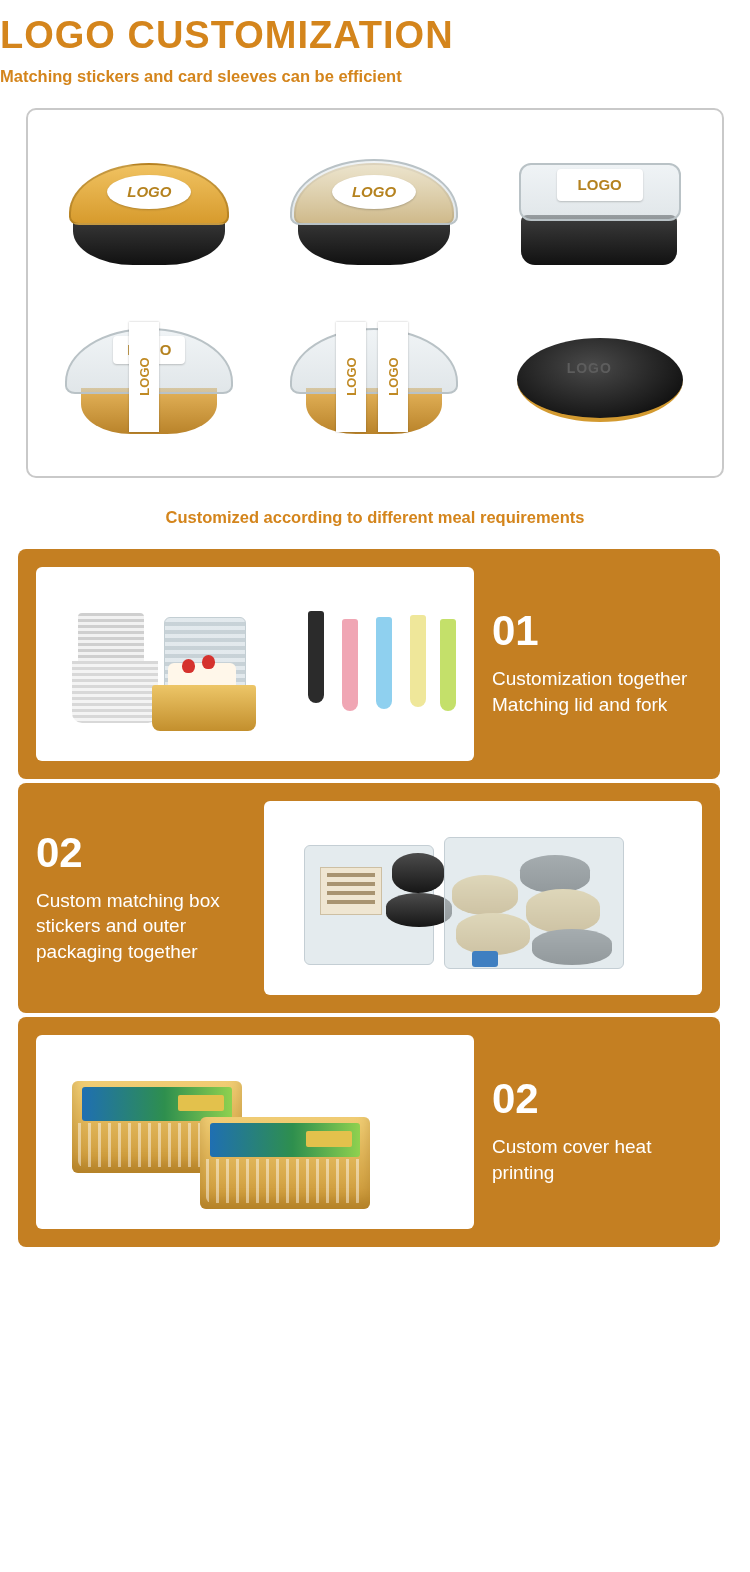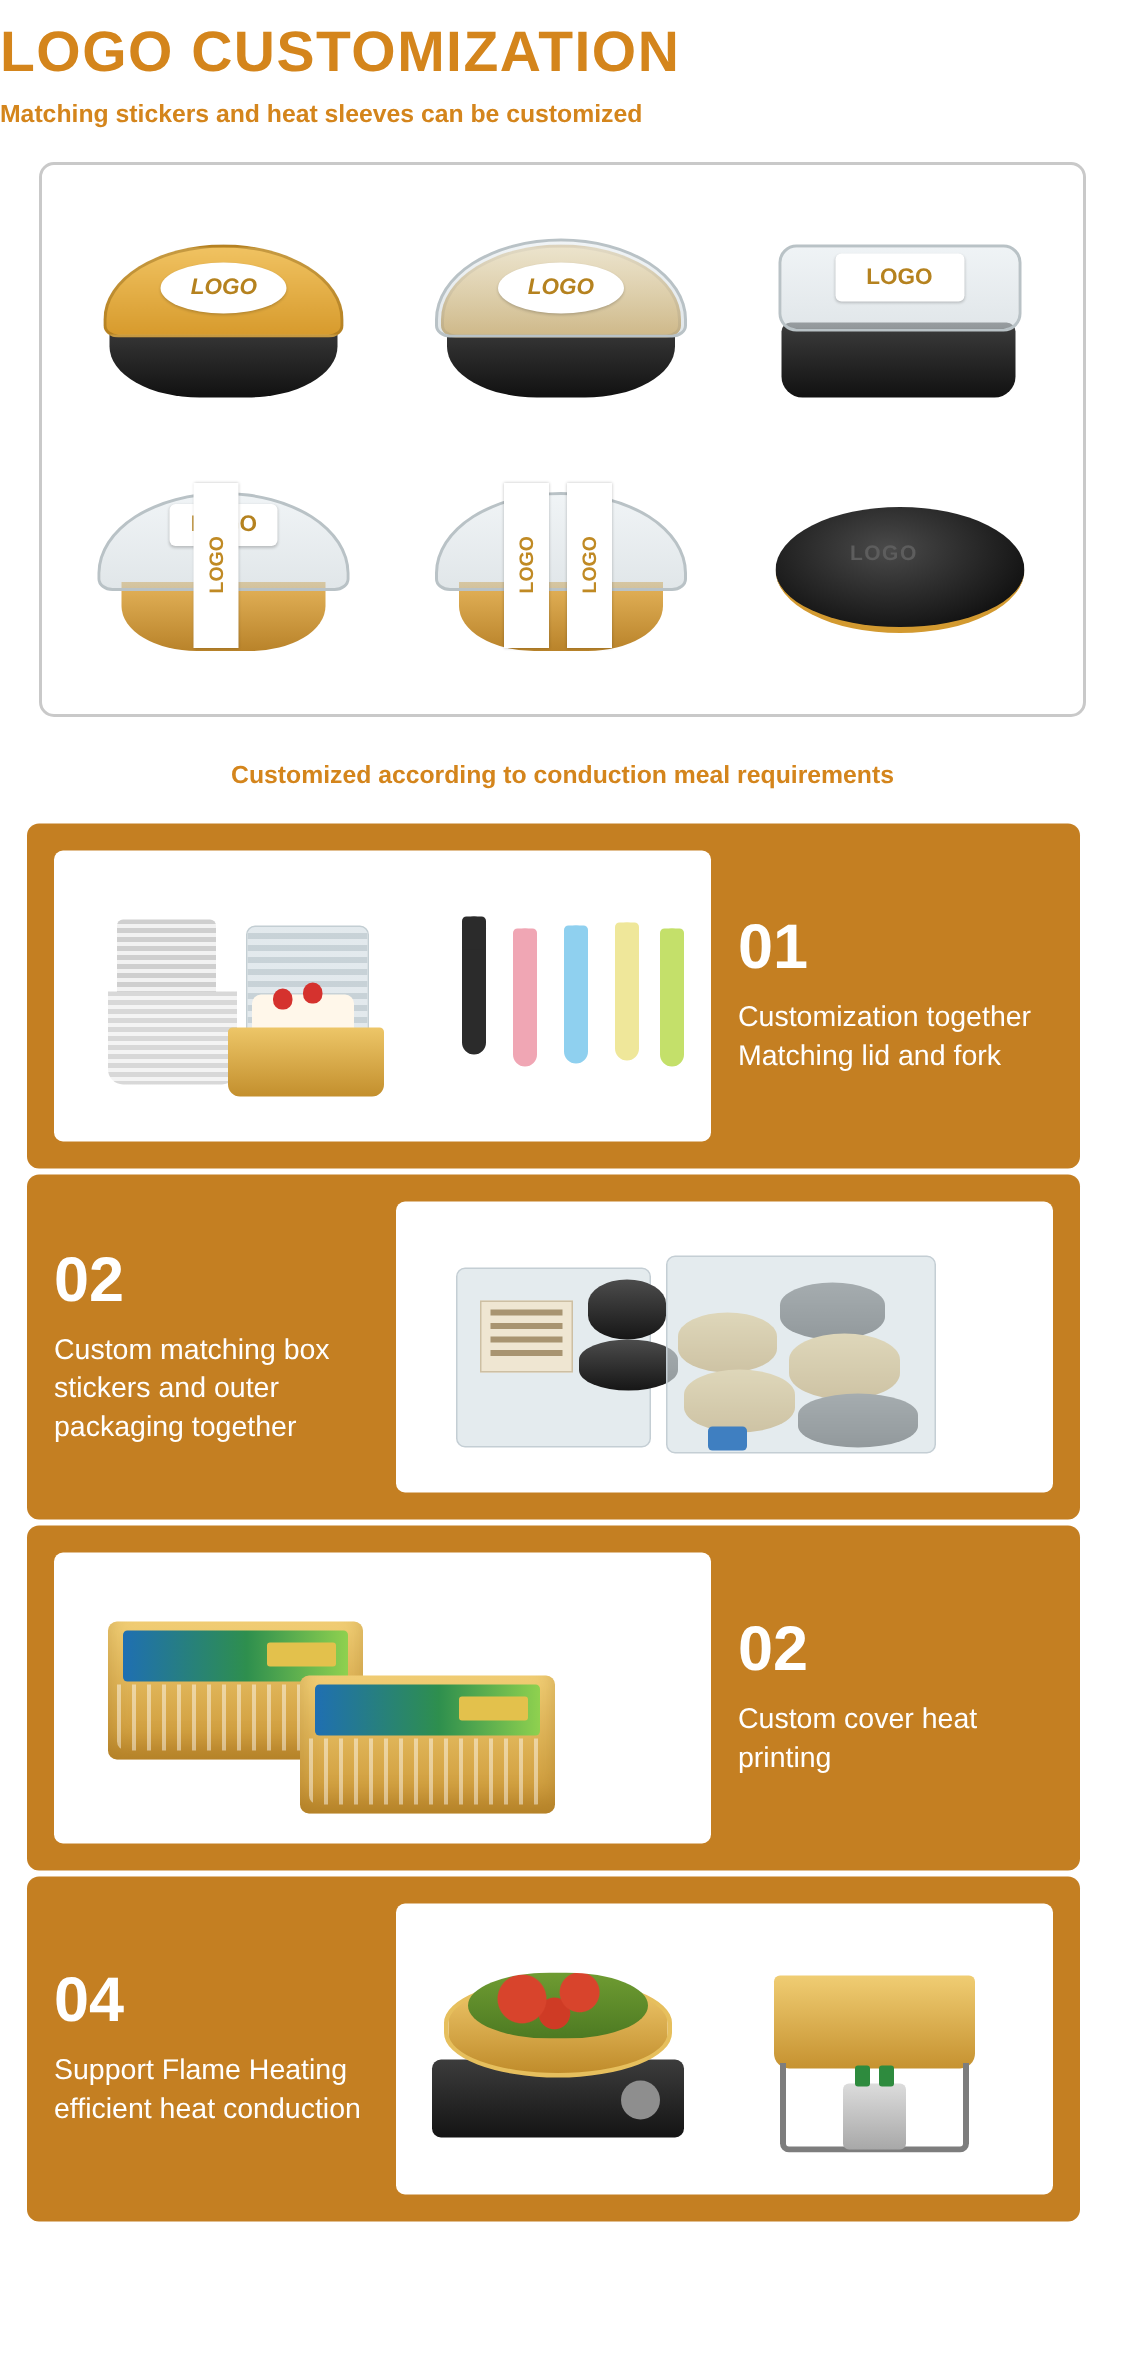--- a/index.html
+++ b/index.html
@@ -266,21 +266,21 @@
   }
   .i4-can i {
     position: absolute; top: -12px; width: 10px; height: 14px; background: #2e8b3e; border-radius: 2px;
   }
 </style>
 </head>
 <body>
 
 <div class="header">
   <div class="main-title">LOGO CUSTOMIZATION</div>
-  <div class="sub-title">Matching stickers and heat sleeves can be customized</div>
+  <div class="sub-title">Matching stickers and card sleeves can be efficient</div>
 </div>
 
 <div class="showcase">
 
   <div class="showcase-row">
 
     <div class="prod">
       <div class="base-black"></div>
       <div class="dome-gold"></div>
       <div class="logo-label logo-oval">LOGO</div>
@@ -324,21 +324,21 @@
     </div>
 
     <div class="prod">
       <div class="plate-black"></div>
       <div class="plate-logo">LOGO</div>
     </div>
 
   </div>
 </div>
 
-<div class="section-caption">Customized according to conduction meal requirements</div>
+<div class="section-caption">Customized according to different meal requirements</div>
 
 <div class="cards">
 
   <div class="card">
     <div class="card-img">
       <div class="i1-stack"></div>
       <div class="i1-stack2"></div>
       <div class="i1-clear-stack"></div>
       <div class="i1-cake"></div>
       <div class="i1-straw" style="left:146px;top:92px;"></div>
@@ -395,33 +395,14 @@
           </div>
         <div class="i3-ribs"></div>
       </div>
     </div>
     <div class="card-text">
       <div class="card-num">02</div>
       <div class="card-desc">Custom cover heat printing</div>
     </div>
   </div>
 
-  <div class="card reverse">
-    <div class="card-img">
-      <div class="i4-stove">
-        <div class="i4-knob"></div>
-      </div>
-      <div class="i4-wok"></div>
-      <div class="i4-food"></div>
-      <div class="i4-pan"></div>
-      <div class="i4-rack"></div>
-      <div class="i4-can">
-        <i style="left:8px;"></i>
-          <i style="left:24px;"></i>
-      </div>
-    </div>
-    <div class="card-text">
-      <div class="card-num">04</div>
-      <div class="card-desc">Support Flame Heating efficient heat conduction</div>
-    </div>
-  </div>
 
 </div>
 
 </body></html>

